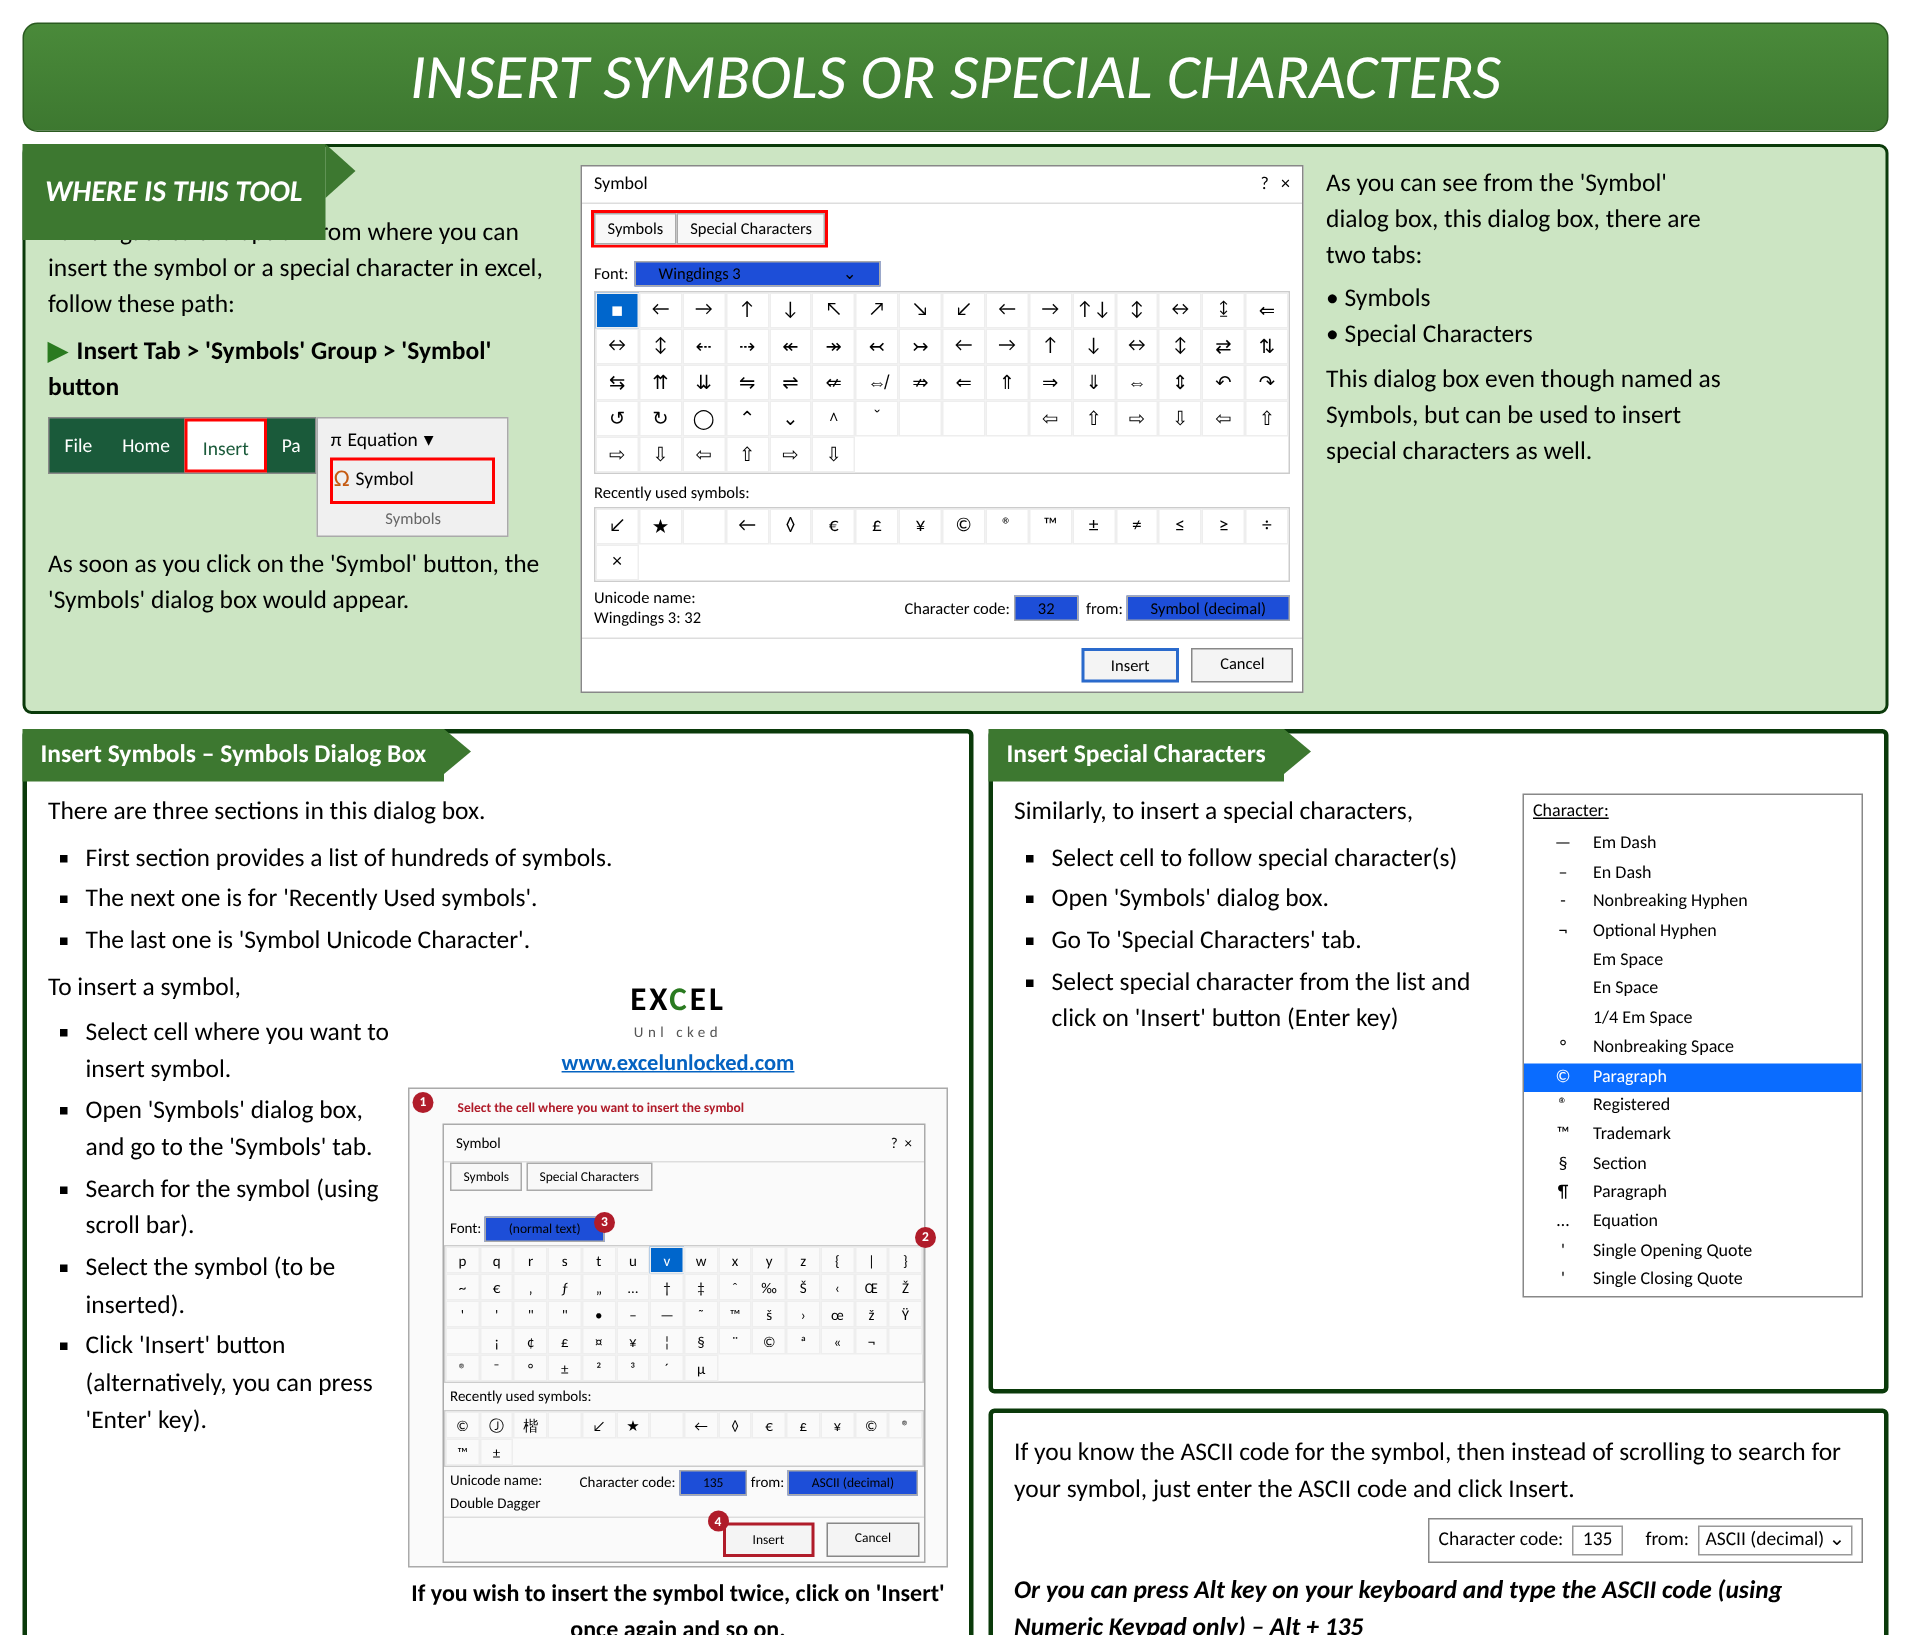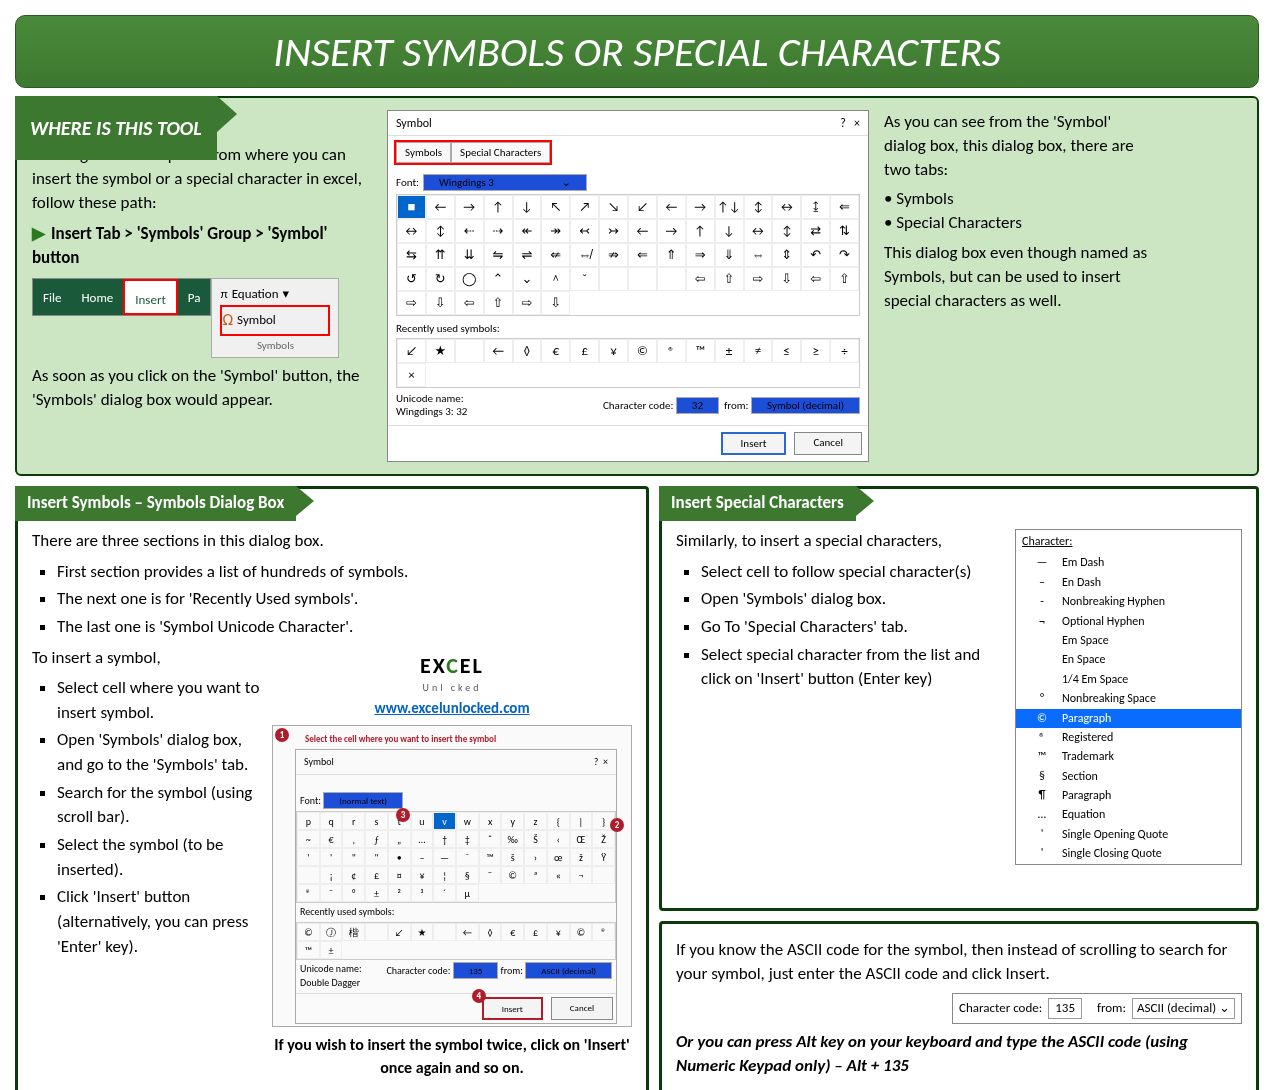--- a/index.html
+++ b/index.html
@@ -540,20 +540,24 @@
         </div>
 
         <div style="position:relative;border:1px solid #aaa;background:#fafafa;font-size:9px;padding:2px;">
           <div style="color:#b01c2a;font-weight:bold;padding:4px 4px 4px 30px;">Select the cell where you want to insert the symbol</div>
           <span class="callout" style="top:2px;left:2px;">1</span>
           <div class="mini-dialog" style="margin-left:20px;">
             <div class="dlg-title">
                 <span>Symbol</span>
                 <span><span>?</span>&nbsp;&nbsp;<span>×</span></span>
               </div>
+            <div style="padding:2px 4px;">
+              <span class="dlg-tab" style="font-size:9px;">Symbols</span>
+              <span class="dlg-tab" style="font-size:9px;">Special Characters</span>
+            </div>
             <div style="padding:2px 4px;margin-top:15px;">
               <span>Font:</span>
               <span class="dlg-dd" style="font-size:9px;">(normal text)</span>
             </div>
             <div class="sym-grid" id="mini-grid">
                 <div class="sym-cell">p</div>
                 <div class="sym-cell">q</div>
                 <div class="sym-cell">r</div>
                 <div class="sym-cell">s</div>
                 <div class="sym-cell">t</div>

